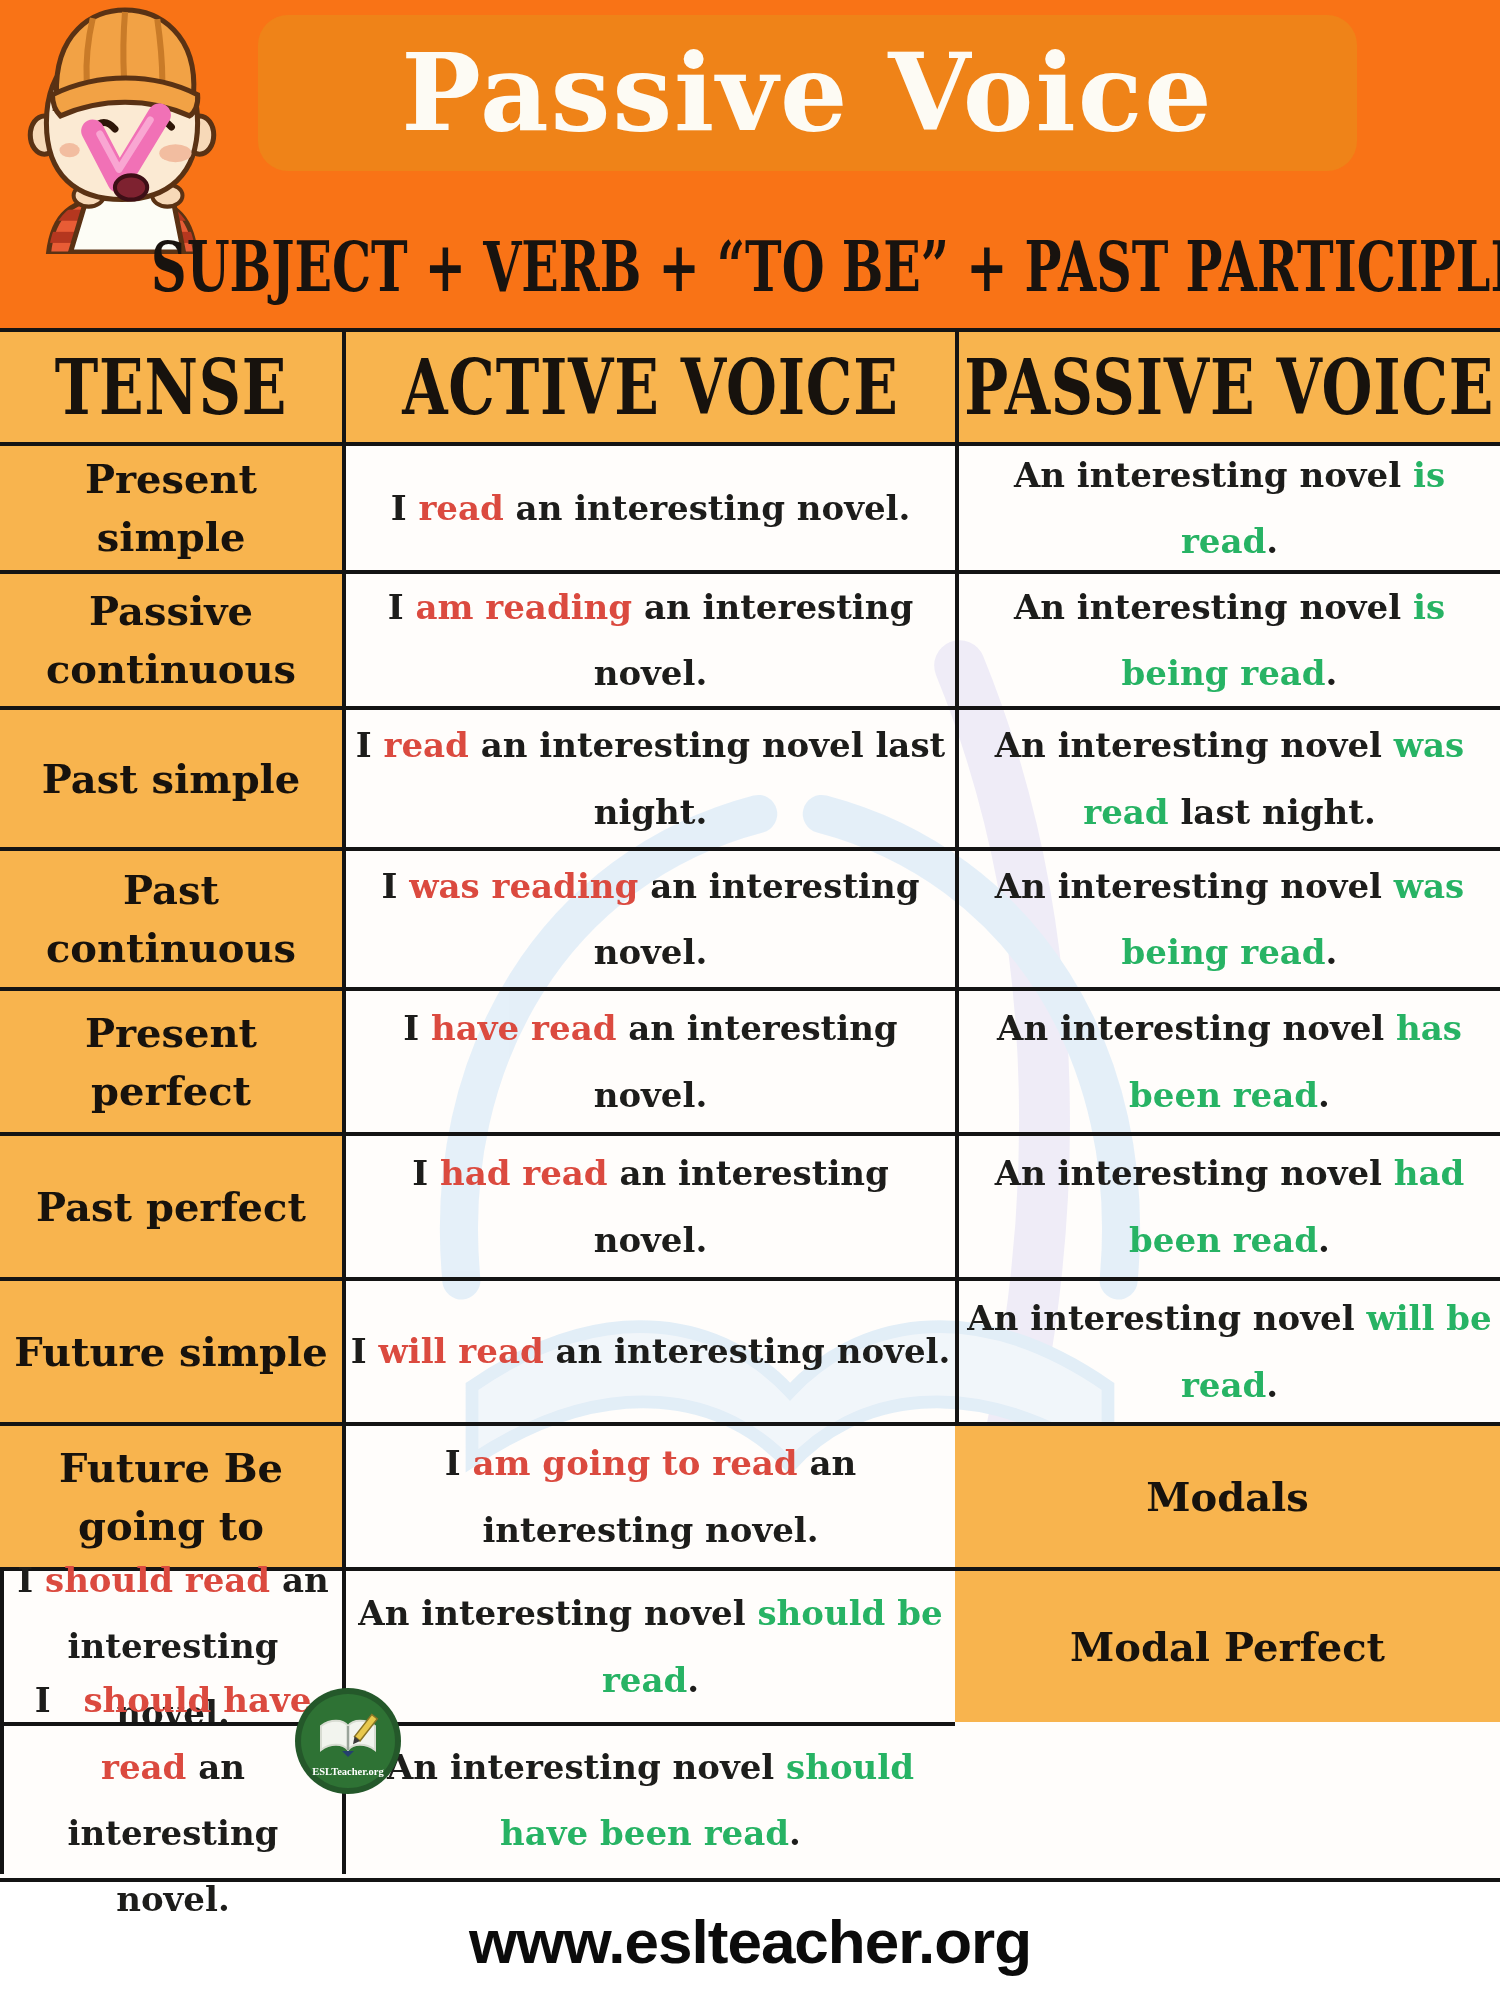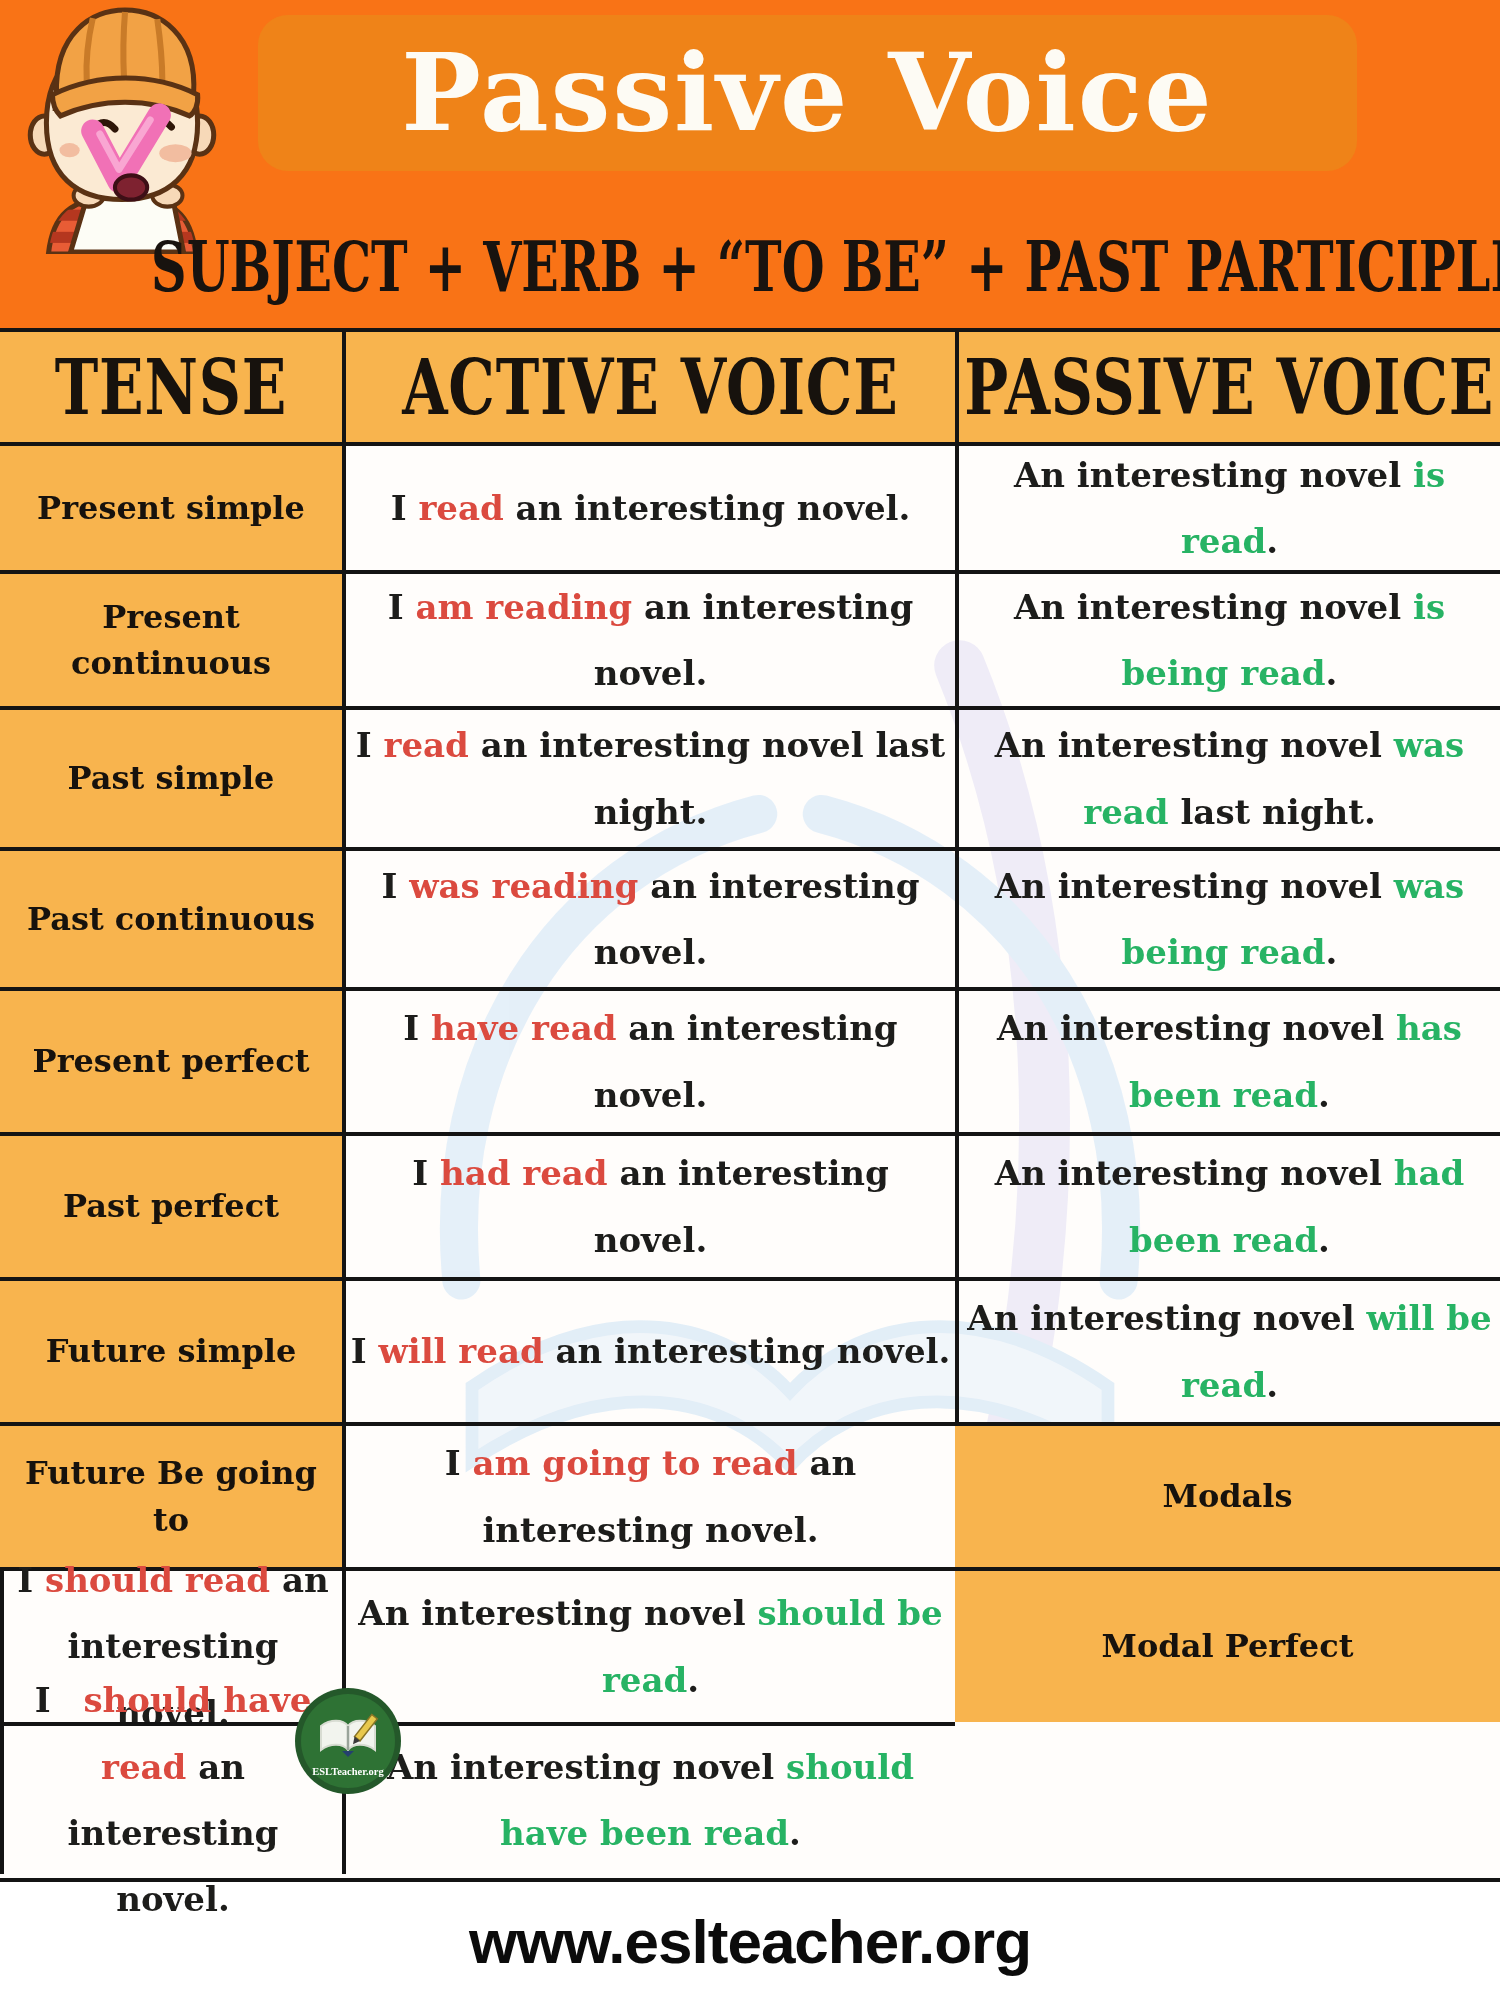--- a/index.html
+++ b/index.html
@@ -26,21 +26,21 @@
         grid-template-rows:110px 128px 136px 141px 140px 145px 145px 145px 145px 155px 152px;}
   .cell{display:flex;align-items:center;justify-content:center;text-align:center;
         box-sizing:border-box;padding:0 4px;}
   .col2,.col3{border-left:4px solid #141414;}
   .body-row{border-top:4px solid #141414;}
   .head-cell{background:var(--table-orange,#F8B44E);}
   .tense-cell{background:var(--table-orange,#F8B44E);padding:0 10px;}
   .head-text{display:inline-block;font-weight:bold;font-size:76px;color:#17120D;
              white-space:nowrap;transform:scale(0.77,1);transform-origin:center;
              letter-spacing:1px;font-family:"DejaVu Serif",serif;}
-  .tense-text{font-weight:bold;font-size:32px;color:#17120D;line-height:1.45;}
+  .tense-text{font-weight:bold;font-size:40px;color:#17120D;line-height:1.45;}
   .sentence{font-weight:bold;font-size:34px;line-height:1.95;color:var(--text-black,#1D1D1B);}
   
   .footer{position:absolute;left:0;top:1882px;width:1500px;height:118px;background:#ffffff;
           display:flex;align-items:center;justify-content:center;}
   .footer-text{font-family:"Liberation Sans",sans-serif;font-weight:bold;font-size:62px;
                letter-spacing:-1px;color:#0B0B0B;}
   
   .character{position:absolute;left:6px;top:2px;width:232px;height:252px;}
   .esl-logo{position:absolute;left:293px;top:1686px;width:110px;height:110px;z-index:5;}
 </style>
@@ -127,21 +127,21 @@
     <div class="cell col1 tense-cell body-row">
           <span class="tense-text">Present simple</span>
         </div>
         <div class="cell col2 body-row">
           <span class="sentence"><span style="color: rgb(29, 29, 27);">I </span><span style="color: rgb(219, 74, 63);">read</span><span style="color: rgb(29, 29, 27);"> an interesting novel.</span></span>
         </div>
         <div class="cell col3 body-row">
           <span class="sentence"><span style="color: rgb(29, 29, 27);">An interesting novel </span><span style="color: rgb(39, 179, 100);">is read</span><span style="color: rgb(29, 29, 27);">.</span></span>
         </div>
         <div class="cell col1 tense-cell body-row">
-          <span class="tense-text">Present continuous</span>
+          <span class="tense-text">Passive continuous</span>
         </div>
         <div class="cell col2 body-row">
           <span class="sentence"><span style="color: rgb(29, 29, 27);">I </span><span style="color: rgb(219, 74, 63);">am reading</span><span style="color: rgb(29, 29, 27);"> an interesting novel.</span></span>
         </div>
         <div class="cell col3 body-row">
           <span class="sentence"><span style="color: rgb(29, 29, 27);">An interesting novel </span><span style="color: rgb(39, 179, 100);">is being read</span><span style="color: rgb(29, 29, 27);">.</span></span>
         </div>
         <div class="cell col1 tense-cell body-row">
           <span class="tense-text">Past simple</span>
         </div>

